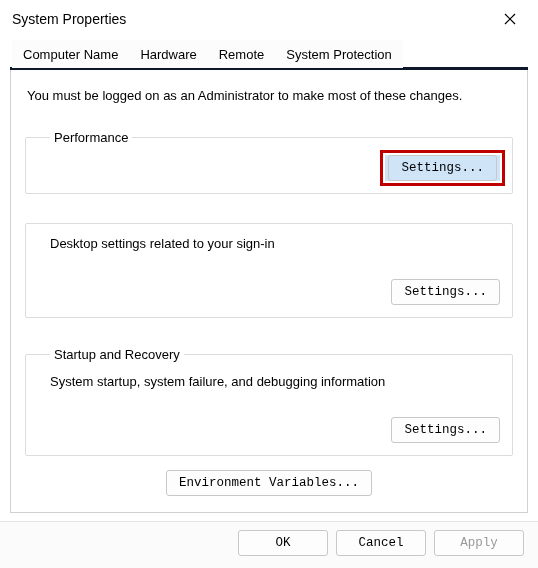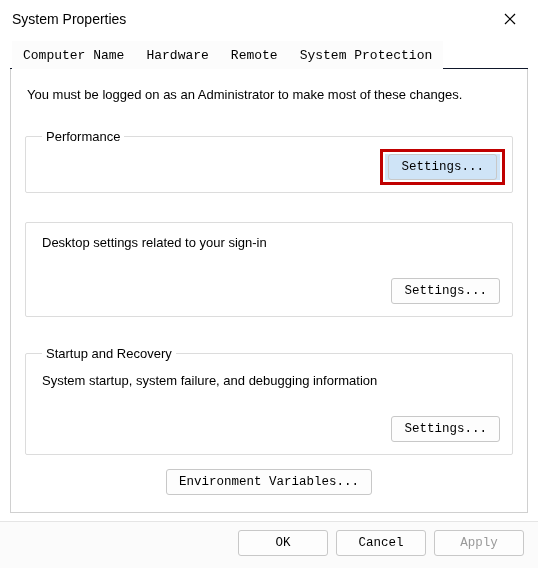--- a/index.html
+++ b/index.html
@@ -43,24 +43,23 @@
   }
   .body-area {
     flex: 1;
     padding: 4px 10px 8px 10px;
     display: flex;
     flex-direction: column;
   }
   .tabstrip {
     display: flex;
     align-items: flex-end;
-    border-bottom: 1px solid #0f172a;
+    border-bottom: 3px solid #0f172a;
     margin-bottom: 0;
     padding-left: 2px;
-    font-family: Liberation Mono, monospace;
   }
   .tab {
     padding: 6px 10px 5px 10px;
     font-size: 13px;
     color: #000;
     position: relative;
     bottom: -1px;
     background: #fcfcfc;
     border: 1px solid transparent;
     cursor: default;
@@ -87,21 +86,21 @@
     flex-direction: column;
   }
   .admin-note {
     font-size: 13px;
     margin: 4px 2px 12px 2px;
   }
   fieldset.groupbox {
     border: 1px solid #dcdcdc;
     border-radius: 2px;
     margin: 15px 0 14px 0;
-    padding: 10px 12px 12px 16px;
+    padding: 10px 12px 12px 24px;
   }
   fieldset.groupbox legend {
     font-size: 13px;
     padding: 0 4px;
   }
   .group-desc {
     font-size: 13px;
     margin: 2px 0 28px 0;
   }
   .btn-row {

